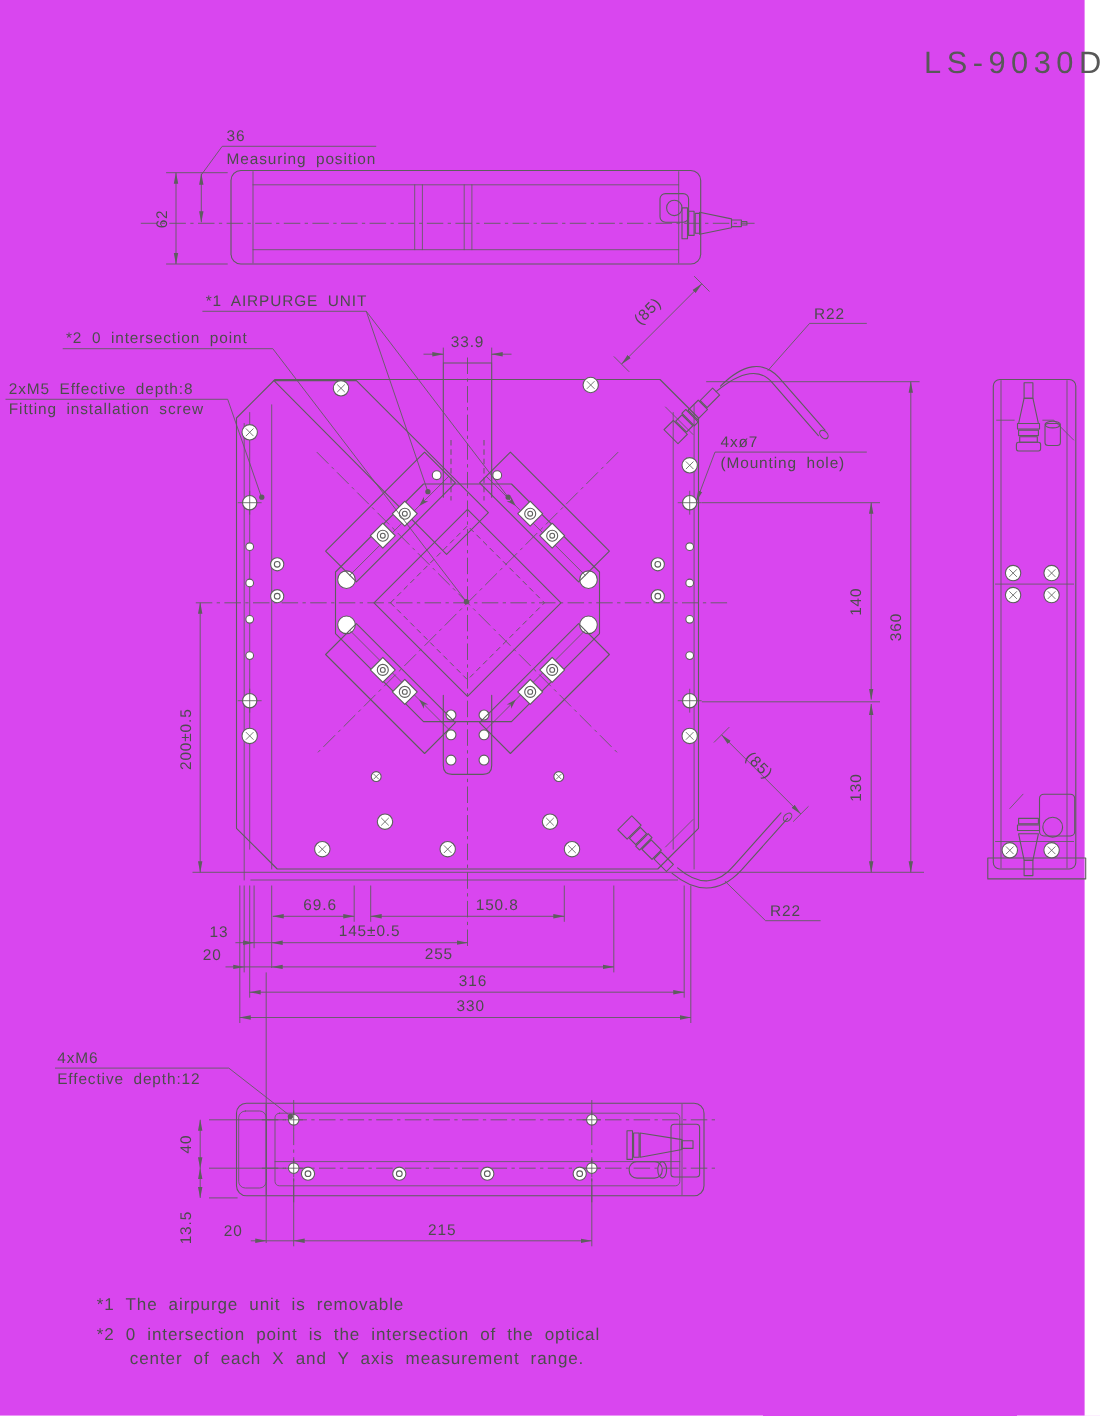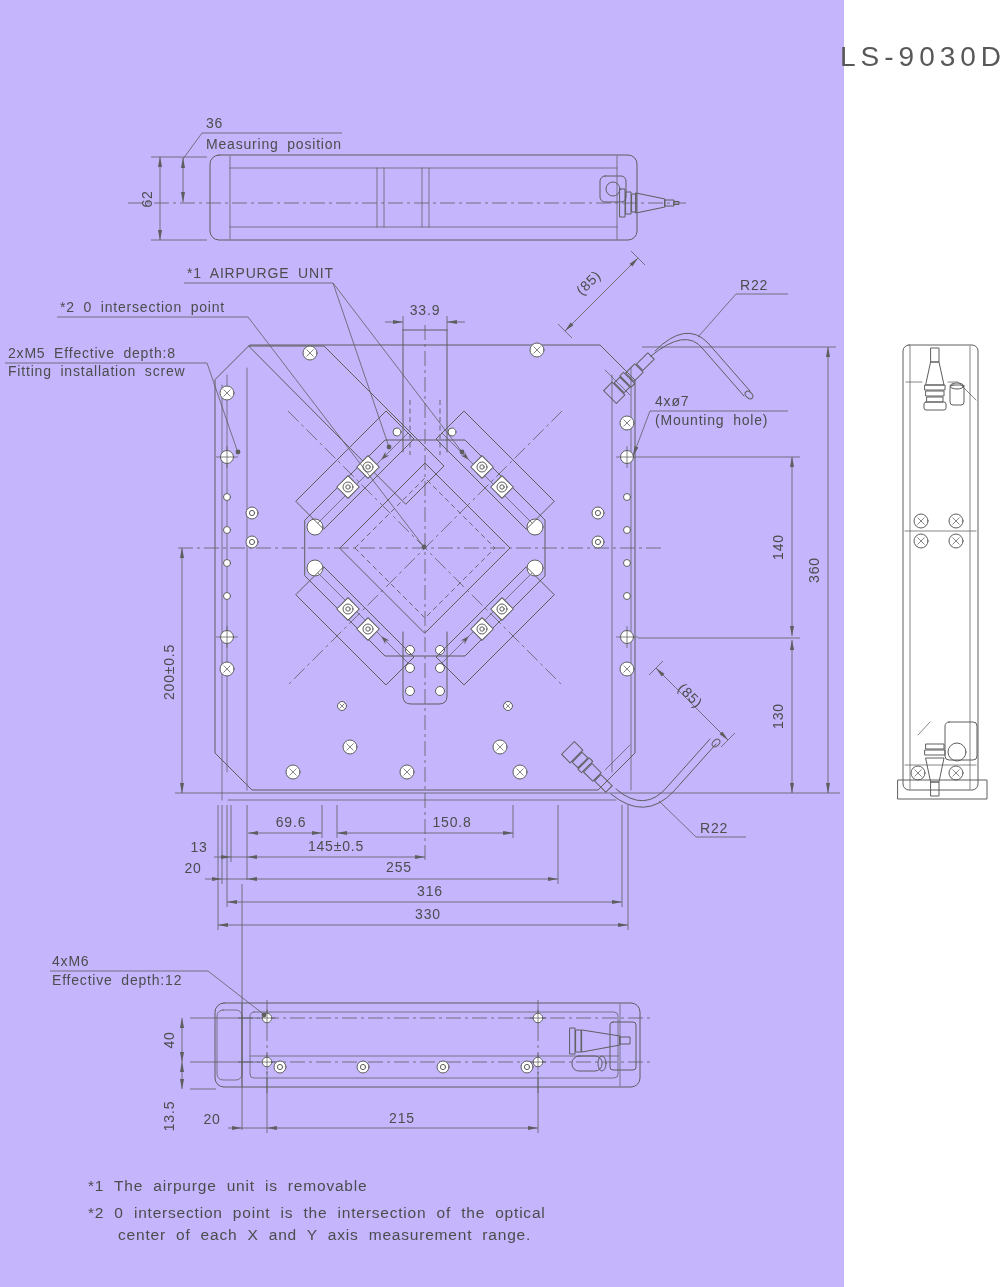--- a/index.html
+++ b/index.html
@@ -1,16 +1,16 @@
 <!DOCTYPE html>
 <html><head>
 <meta charset="utf-8">
 <style>
   html,body{margin:0;padding:0;background:#fff;}
-  #stage{width:844px;height:1287px;position:relative;background:#c4b5fd;text-align:right;}
+  #stage{width:986px;height:1287px;position:relative;background:#d946ef;text-align:right;}
   svg text{font-family:"Liberation Sans",sans-serif;fill:#4d4d4d;}
   .t{font-size:14px;letter-spacing:0.8px;word-spacing:4px;}
   .tm{text-anchor:middle;}
   .tn{font-size:15.5px;letter-spacing:0.8px;word-spacing:5px;}
   .title{font-size:28px;letter-spacing:5px;fill:#585858;}
   .s{stroke:#5e5e5e;fill:none;stroke-width:1;stroke-linecap:round;stroke-linejoin:round;}
   .sw{stroke-width:0.75;}
   .dim{stroke:#5e5e5e;fill:none;stroke-width:0.8;}
   .cl{stroke:#5e5e5e;fill:none;stroke-width:0.8;stroke-dasharray:15 4 3 4;}
   .hid{stroke:#5e5e5e;fill:none;stroke-width:0.9;stroke-dasharray:5 3.5;}

